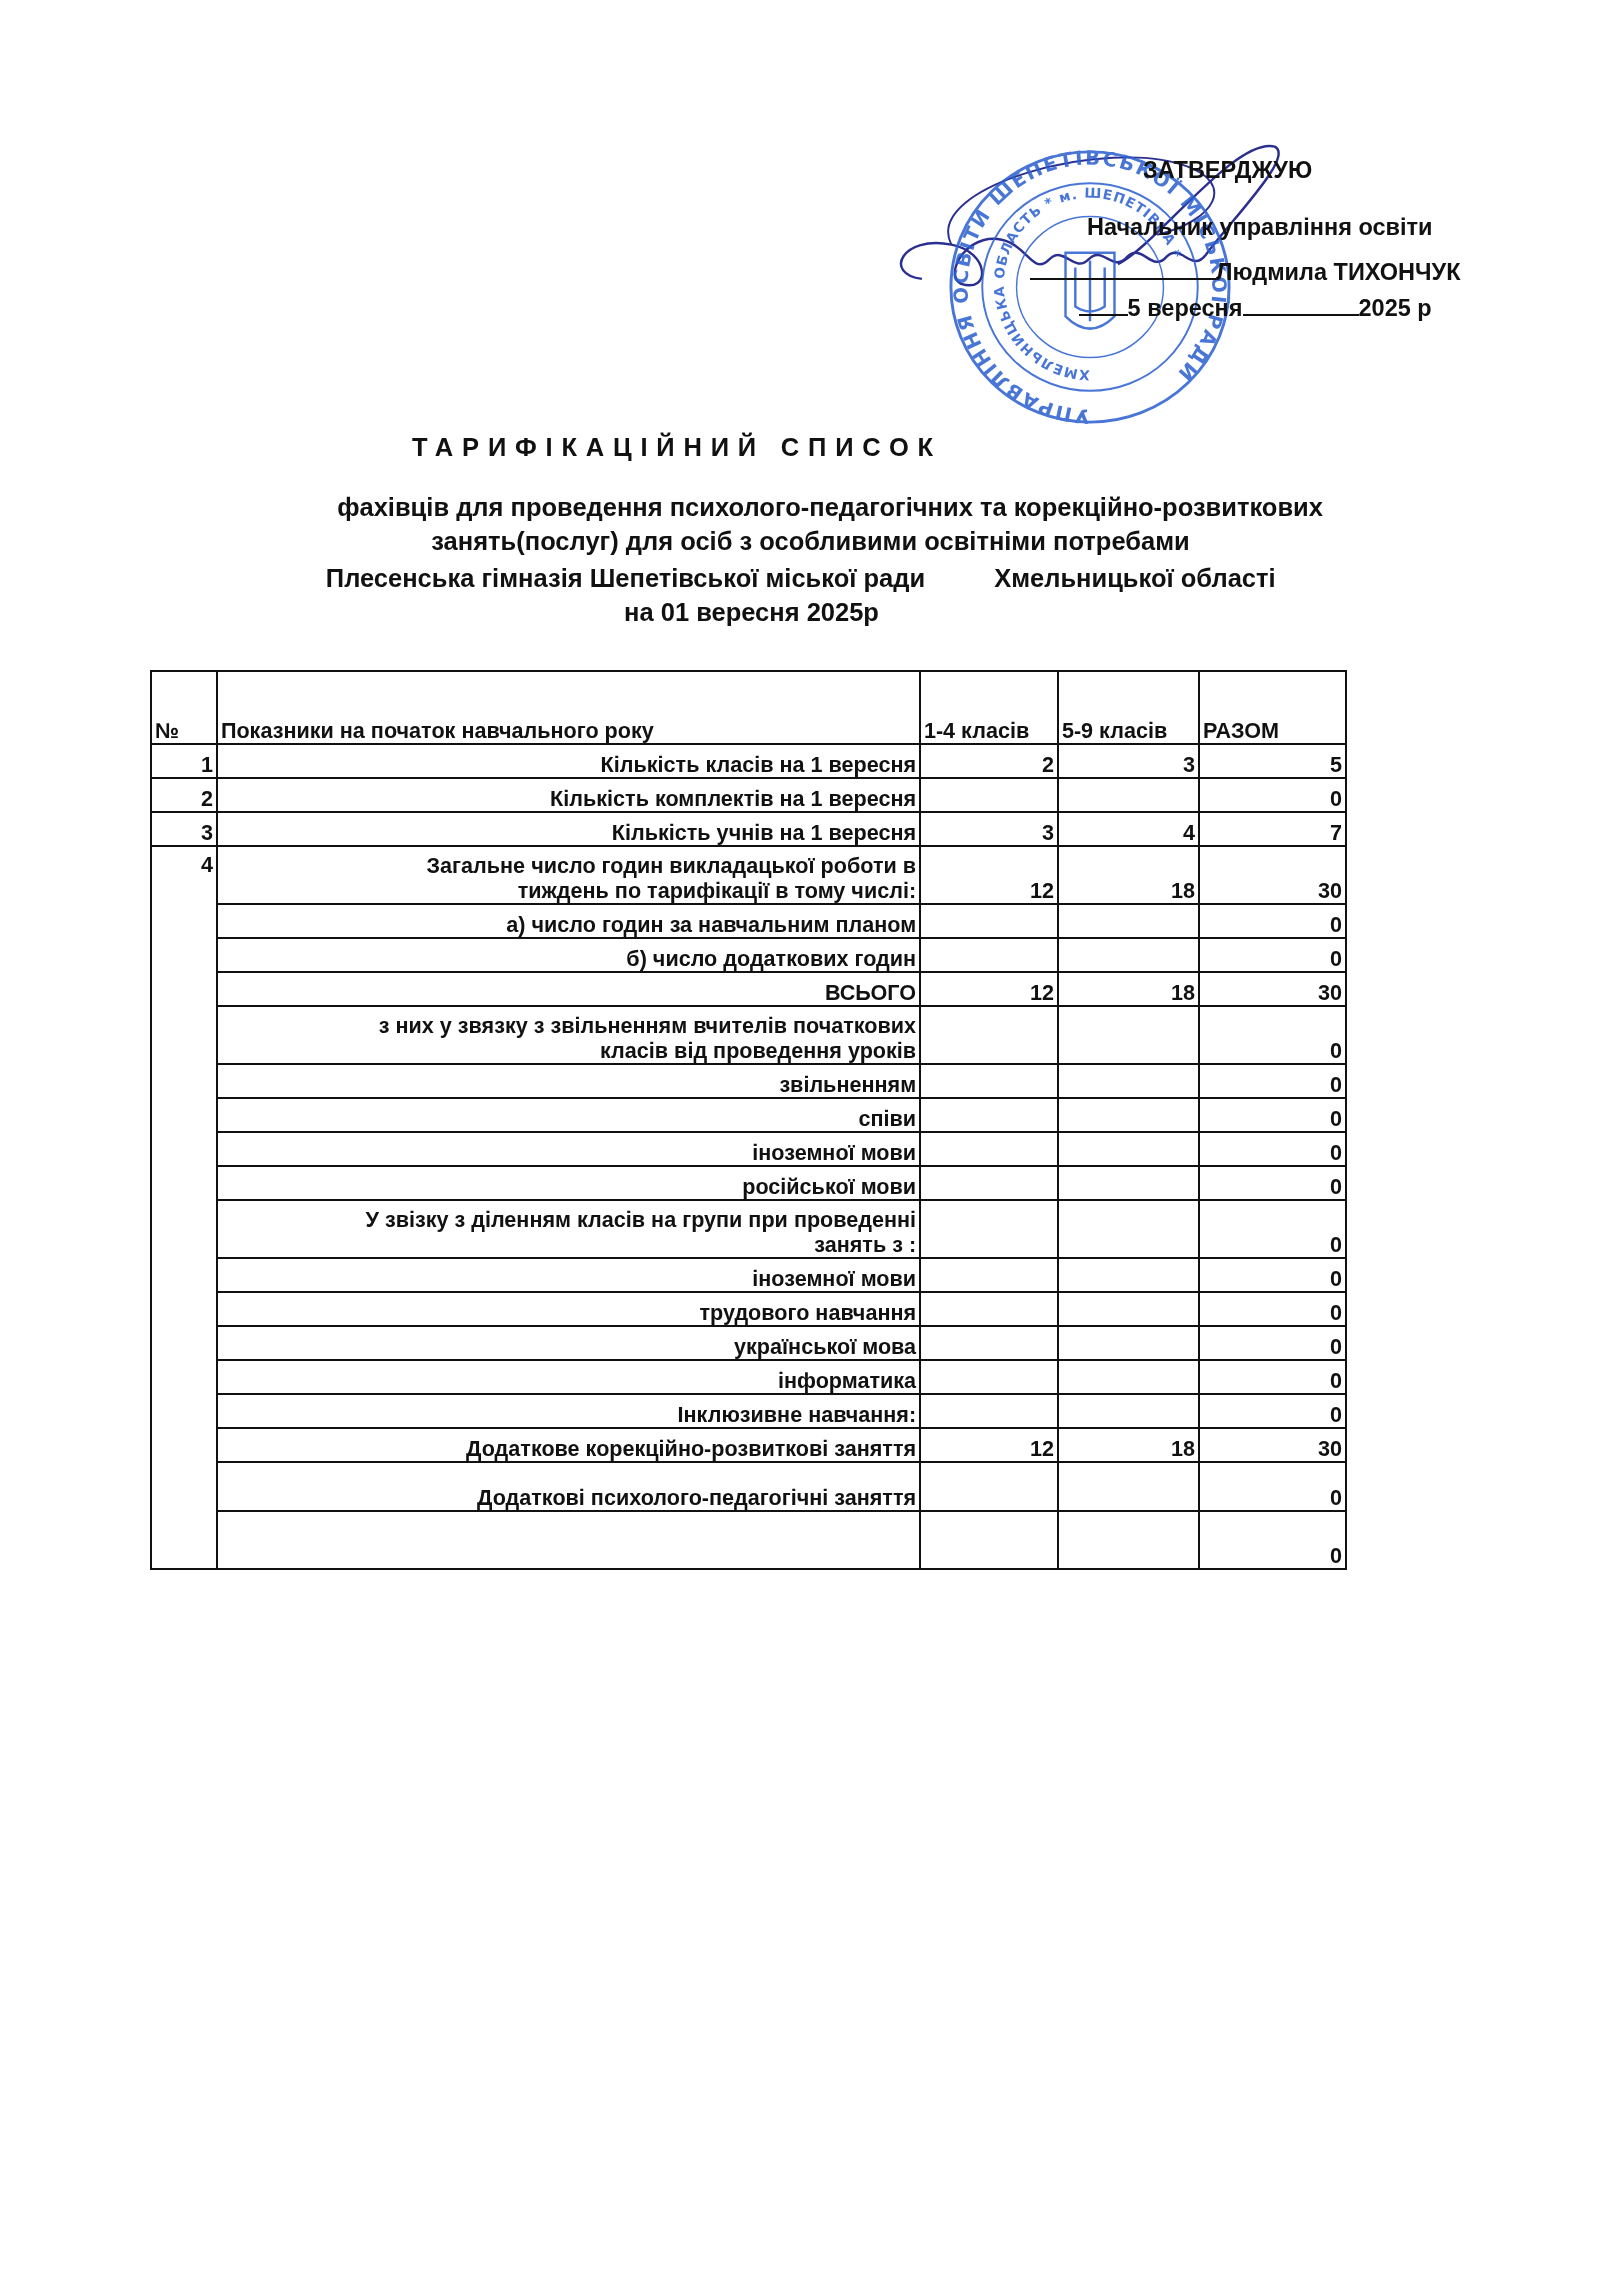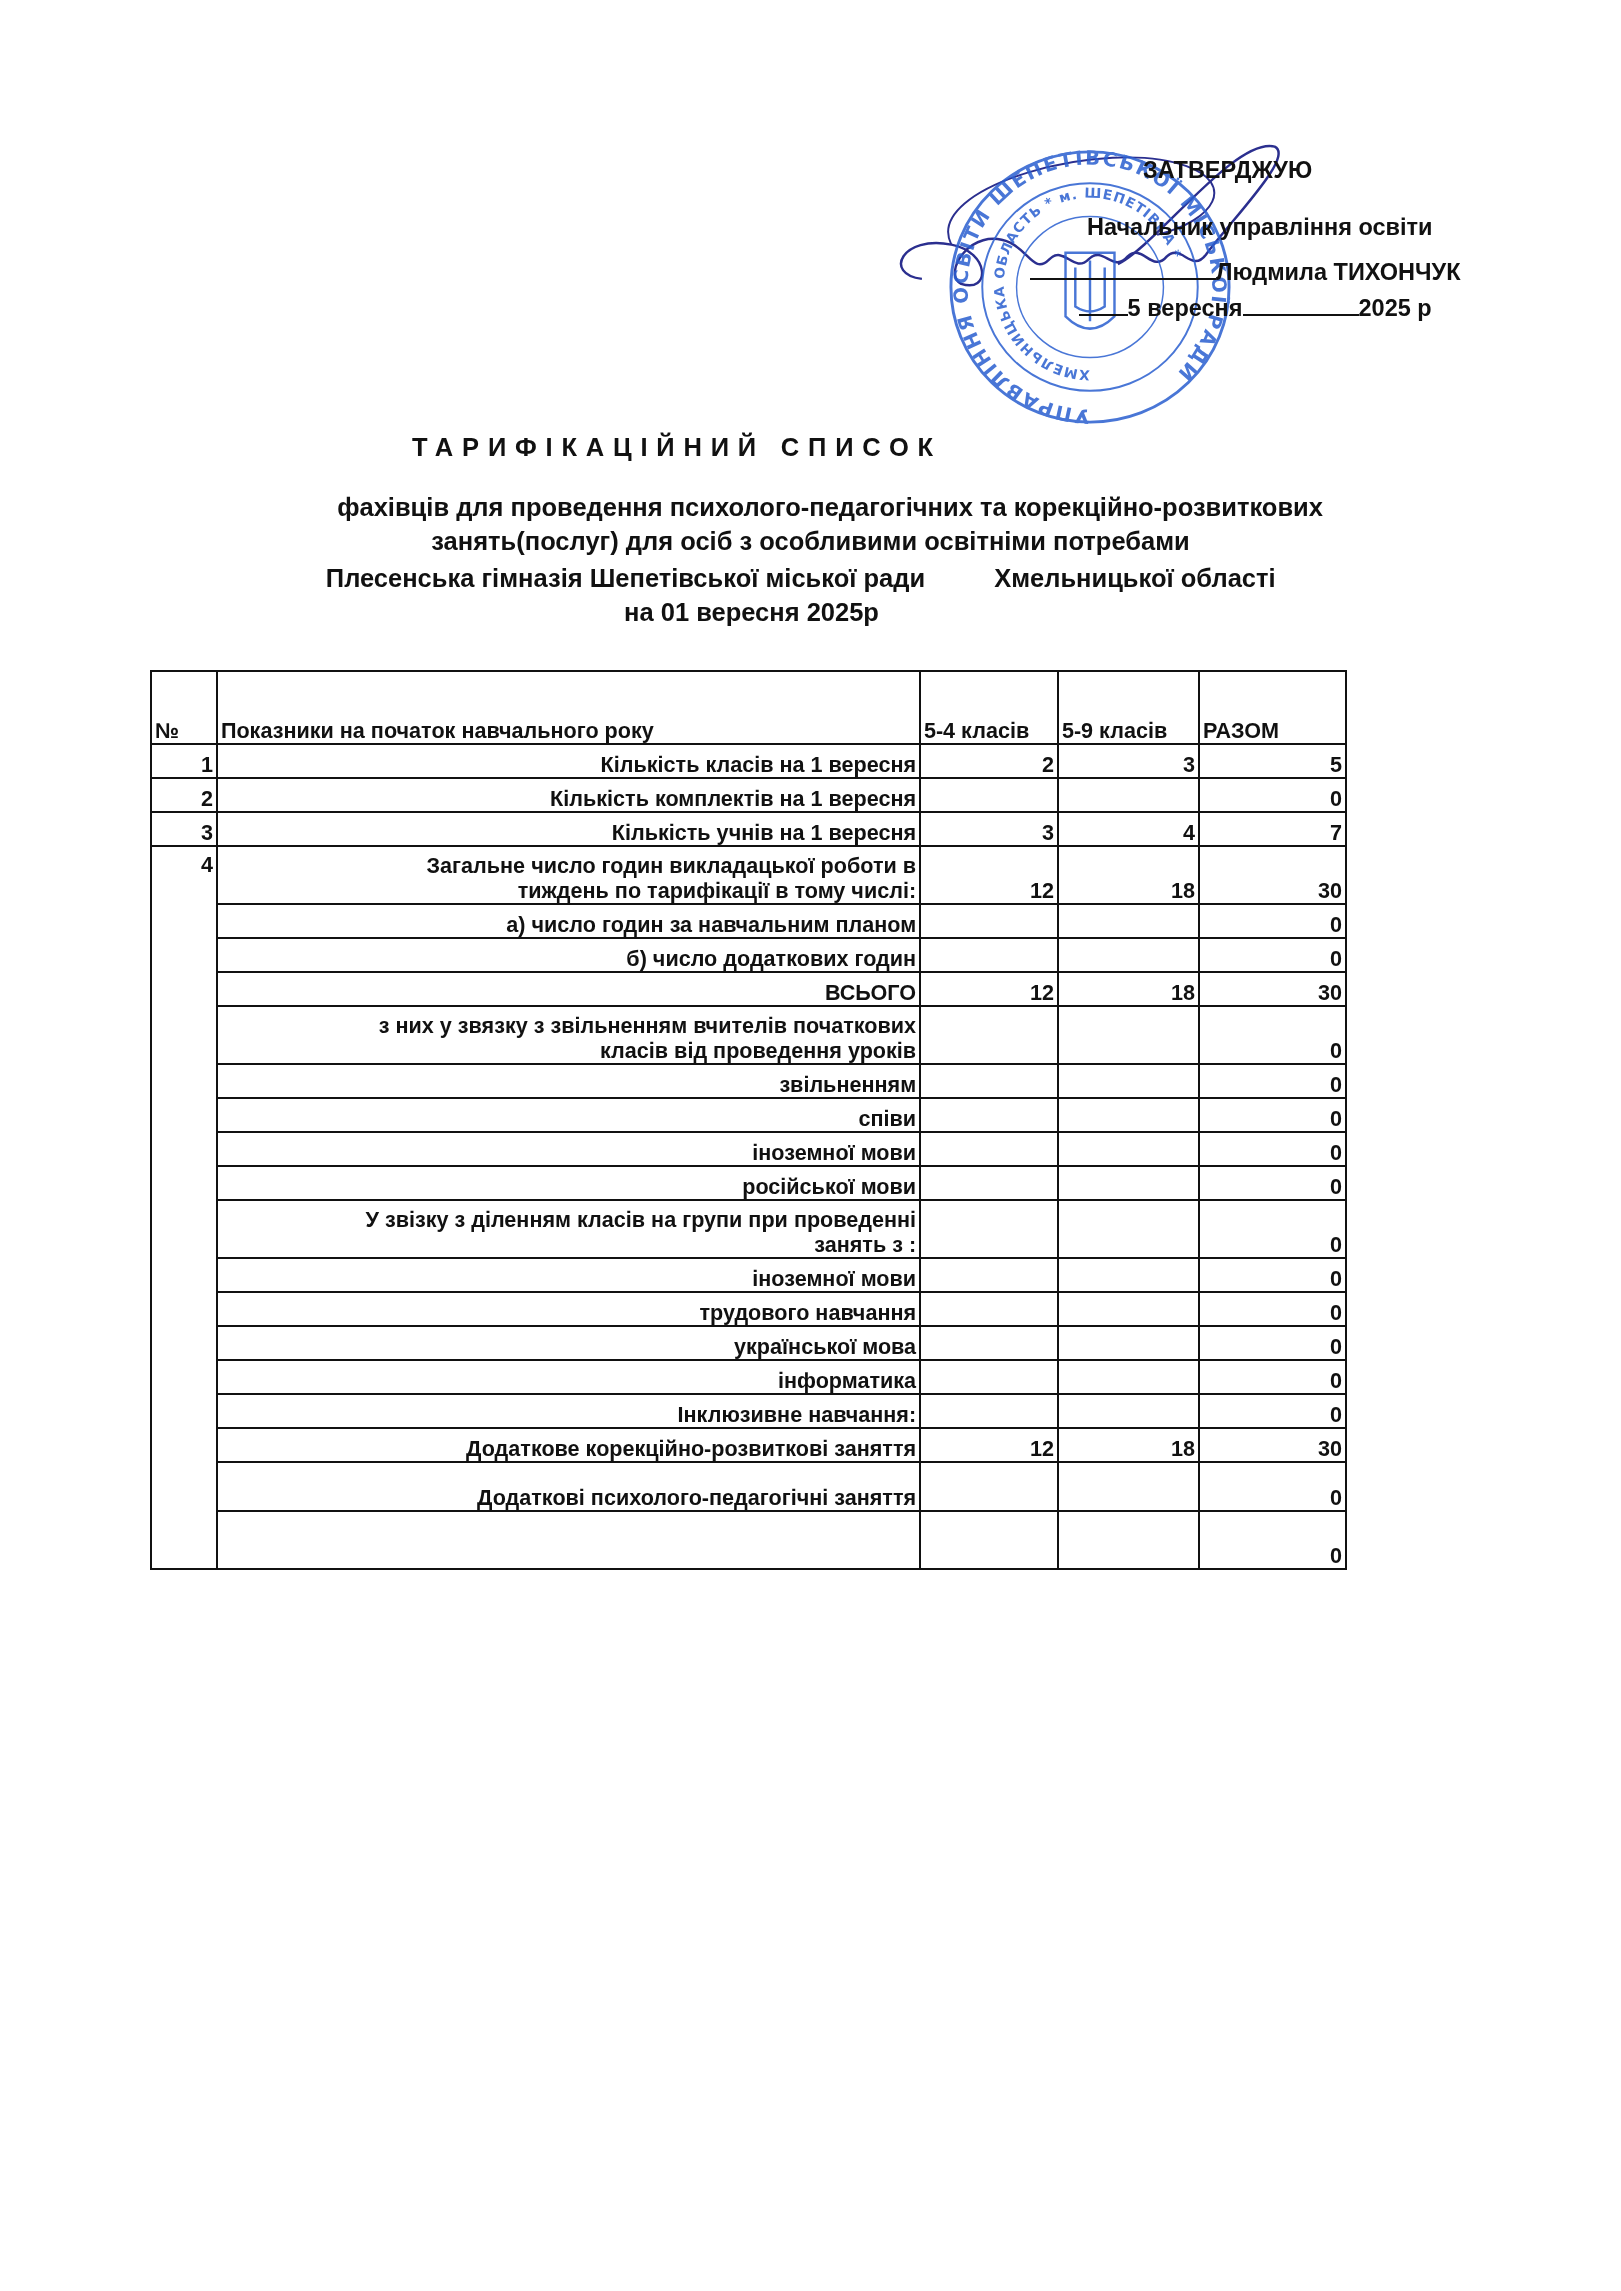--- a/index.html
+++ b/index.html
@@ -102,21 +102,21 @@
     <col class="c-num">
       <col class="c-label">
       <col class="c-a">
       <col class="c-b">
       <col class="c-tot">
   </colgroup>
   <thead>
     <tr>
       <th>№</th>
       <th>Показники на початок навчального року</th>
-      <th>5-4 класів</th>
+      <th>1-4 класів</th>
       <th>5-9 класів</th>
       <th>РАЗОМ</th>
     </tr>
   </thead>
   <tbody id="tbody">
       <tr class="single">
         <td class="num">1</td>
         <td class="lbl">Кількість  класів   на 1 вересня</td>
         <td class="num-cell">2</td>
         <td class="num-cell">3</td>

